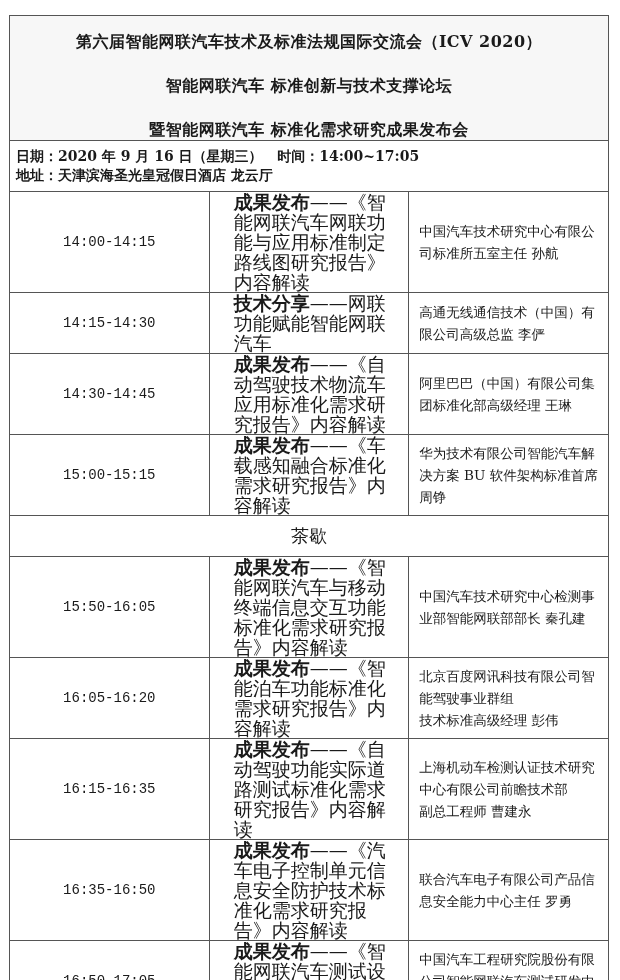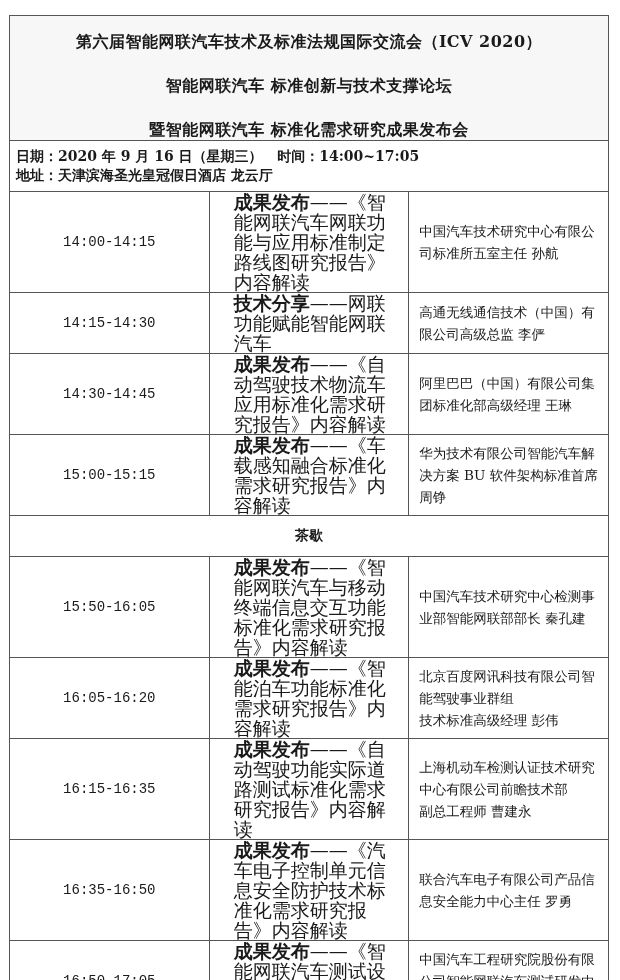--- a/index.html
+++ b/index.html
@@ -11,21 +11,21 @@
   .title-cell { height: 124px; background: #f7f7f7; text-align: center; }
   .title-line { font-weight: bold; font-size: 16px; line-height: 20px; letter-spacing: 0.5px; }
   .title-line.l1 { margin-top: 16px; }
   .title-line.l2, .title-line.l3 { margin-top: 24px; }
   .info-cell { height: 50px; padding: 0 6px; }
   .info-line { font-weight: bold; font-size: 14px; line-height: 19px; white-space: pre; }
   .time { width: 102px; text-align: center; font-size: 14px; font-family: Liberation Mono, monospace; }
   .topic { width: 244px; padding: 0 4px 0 24px; font-size: 19px; line-height: 20px; }
   .speaker { padding: 0 6px 0 10px; font-size: 13.5px; line-height: 22px; }
   .topic .tag { font-weight: bold; }
-  .break-cell { height: 40px; text-align: center; font-weight: bold; font-size: 14px; }
+  .break-cell { height: 40px; text-align: center; font-weight: normal; font-size: 18px; }
   .r75 { height: 74px; } .r52 { height: 51px; } .r73 { height: 72px; }
   .sp-line { display: block; }
 </style>
 </head>
 <body>
 
 <div class="sheet">
 <table>
   <tbody>
         <tr>

